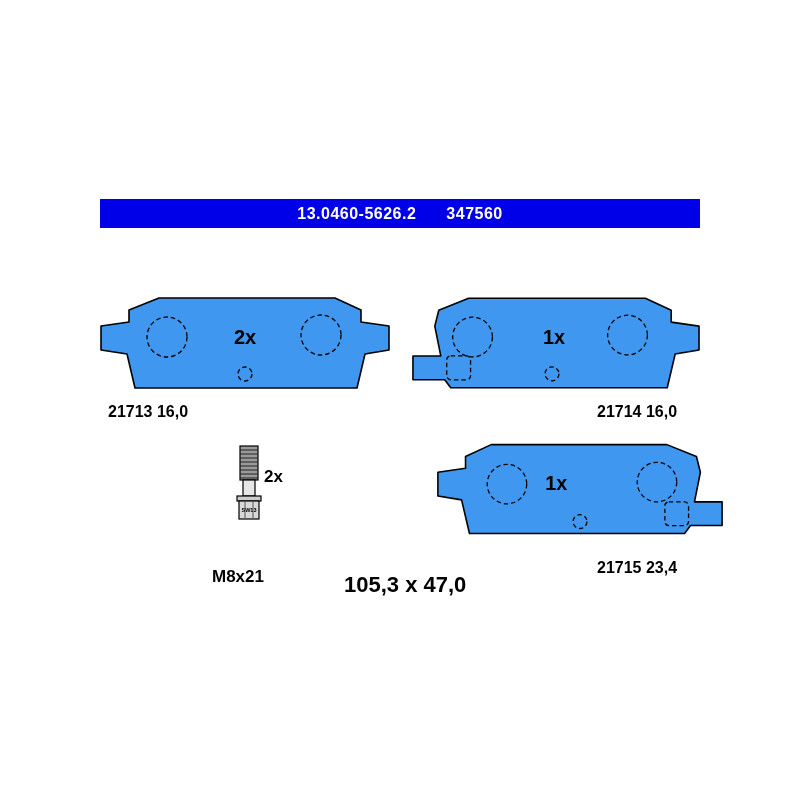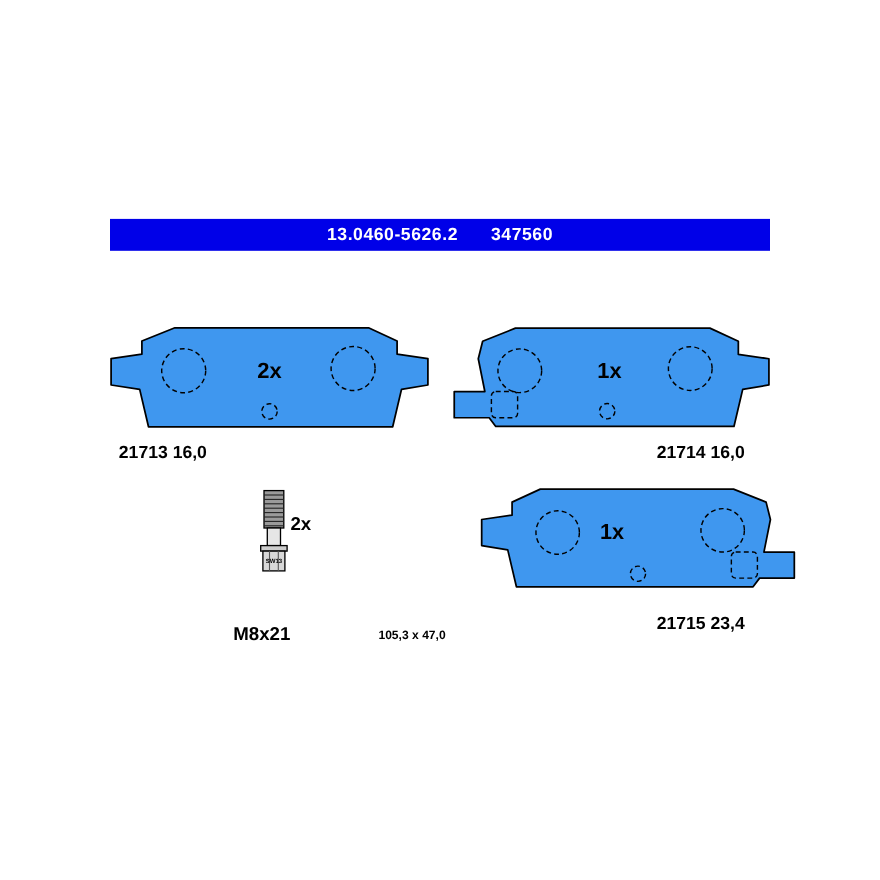--- a/index.html
+++ b/index.html
@@ -26,21 +26,21 @@
   .metal-outline { stroke:#000; stroke-width:1.2; }
   .thread-line { stroke:#222; stroke-width:1; }
   .swtext { font-family:"Liberation Sans", sans-serif; font-weight:bold; font-size:5.5px; text-anchor:middle; fill:#000; }
 
   .caption { position:absolute; font-size:16px; font-weight:bold; white-space:nowrap; }
   .caption-1 { left:108px; top:403px; }
   .caption-2 { left:597px; top:403px;text-align:right; }
   .caption-3 { left:597px; top:559px; }
   .bolt-qty  { left:264px; top:467px; font-size:17px; }
   .bolt-size { left:212px; top:519px; font-size:17px;margin-top:48px; }
-  .dims      { left:344px; top:572px; font-size:11px; }
+  .dims      { left:344px; top:572px; font-size:22px; }
 </style>
 </head>
 <body>
 
 <div class="canvas">
 
   <div class="header-bar">
     <span>13.0460-5626.2</span>
     <span>347560</span>
   </div>

